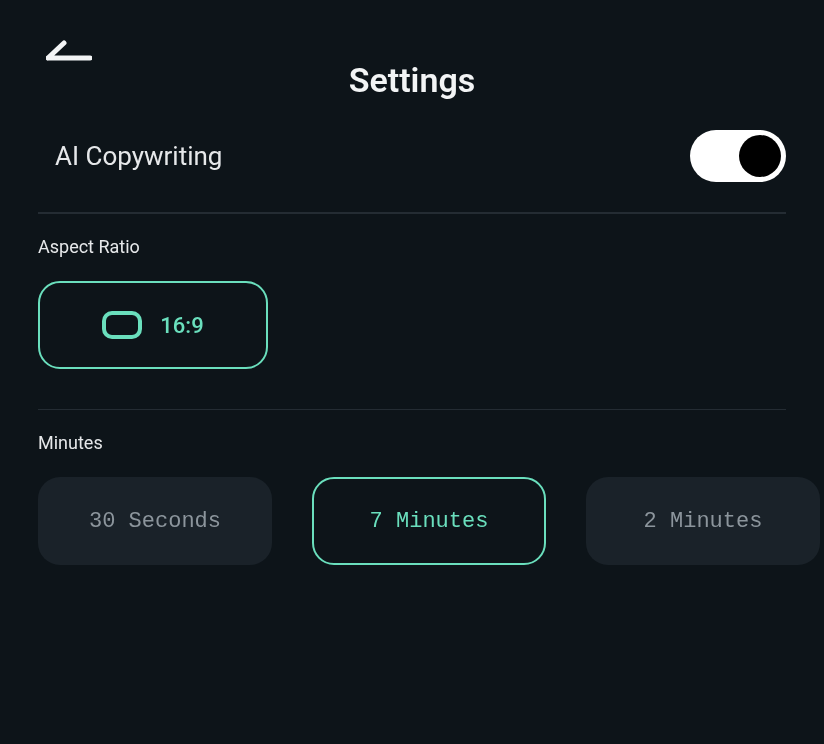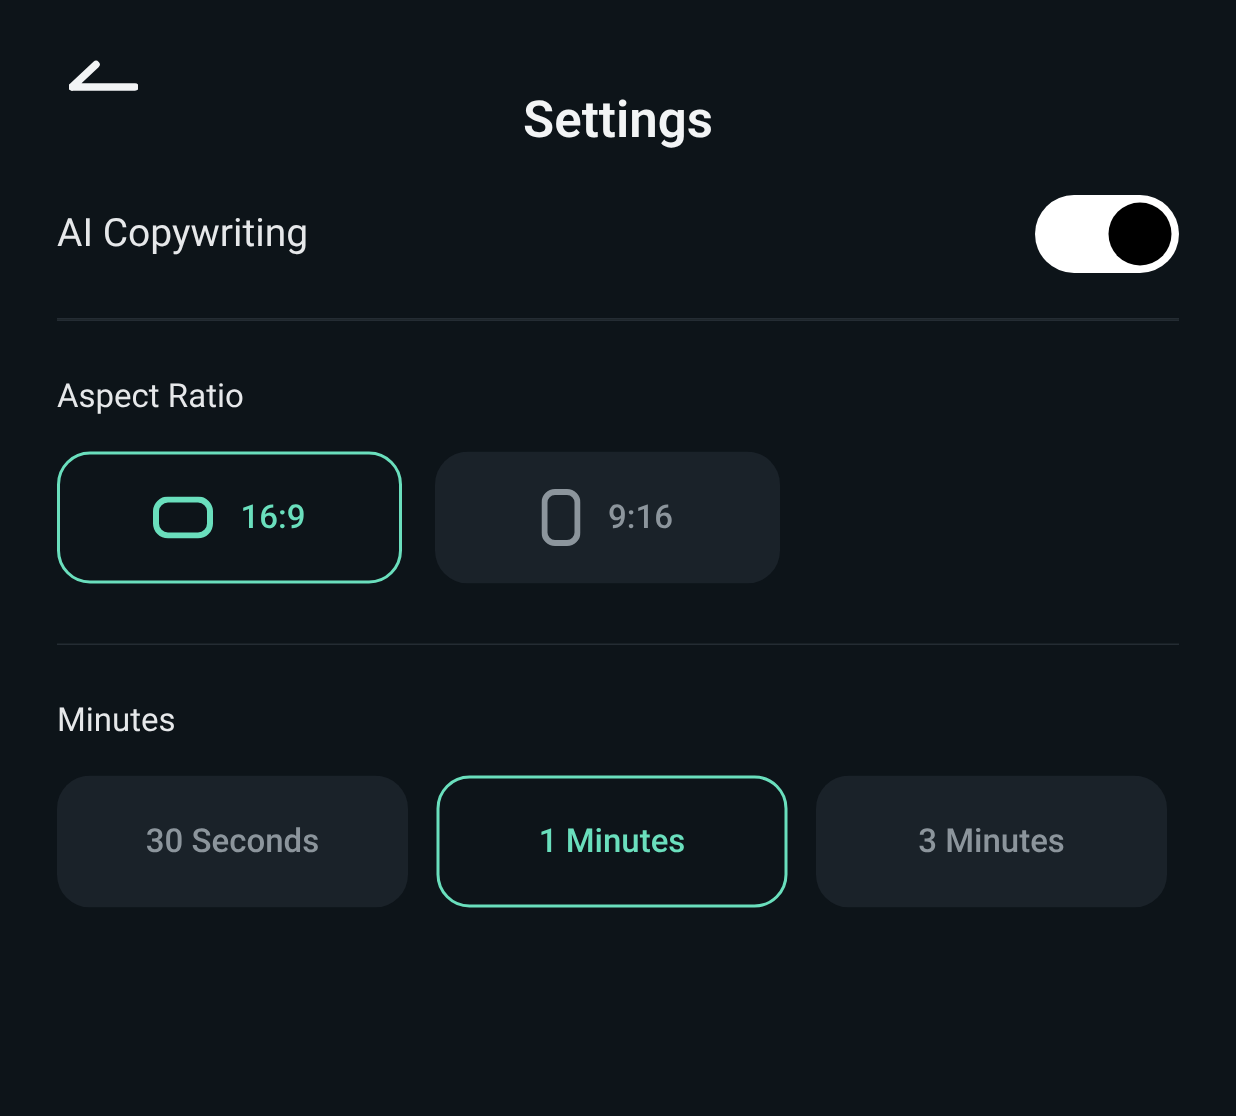--- a/index.html
+++ b/index.html
@@ -47,20 +47,21 @@
   .content {
     padding: 0 38px;
   }
 
   
   .row {
     display: flex;
     align-items: center;
     justify-content: space-between;
     padding: 30px 0;
+    margin-left: 17px;
   }
   .row-label {
     font-size: 26px;
     color: #e6e8ea;
     font-weight: 400;
   }
   .toggle {
     width: 96px;
     height: 52px;
     border-radius: 26px;
@@ -78,23 +79,23 @@
   }
   .toggle.on .knob { right: 5px; }
   .divider {
     height: 1px;
     background: #242c33;
     width: 100%;
   }
 
   
   .section-title {
-    font-size: 22px;
+    font-size: 18px;
     color: #e6e8ea;
-    margin-top: 38px;
+    margin-top: 22px;
     margin-bottom: 24px;
   }
 
   
   .options {
     display: flex;
     gap: 22px;
     margin-bottom: 40px;
   }
   .chip {
@@ -165,39 +166,31 @@
     <div class="section-title">Aspect Ratio</div>
     <div class="options">
       <div class="chip selected">
         <span class="ratio-icon">
           <svg width="40" height="28" viewBox="0 0 40 28">
               <rect x="2" y="2" width="36" height="24" rx="8" ry="8" fill="none" stroke="#6adfbd" stroke-width="4"></rect>
             </svg>
         </span>
         <span>16:9</span>
       </div>
-      <div class="chip">
-        <span class="ratio-icon">
-          <svg width="26" height="38" viewBox="0 0 26 38">
-              <rect x="2" y="2" width="22" height="34" rx="7" ry="7" fill="none" stroke="#8c959c" stroke-width="4"></rect>
-            </svg>
-        </span>
-        <span>9:16</span>
-      </div>
     </div>
 
     <div class="divider2"></div>
 
     <div class="section-title">Minutes</div>
-    <div class="options" style="gap:19px;">
+    <div class="options" style="gap:40px;font-family:Liberation Mono, monospace;">
       <div class="chip" style="min-width:234px;">
         <span>30 Seconds</span>
       </div>
       <div class="chip selected" style="min-width:234px;">
-        <span>1 Minutes</span>
+        <span>7 Minutes</span>
       </div>
       <div class="chip" style="min-width:234px;">
-        <span>3 Minutes</span>
+        <span>2 Minutes</span>
       </div>
       <div class="partial-chip"></div>
     </div>
   </div>
 </div>
 
 </body></html>

